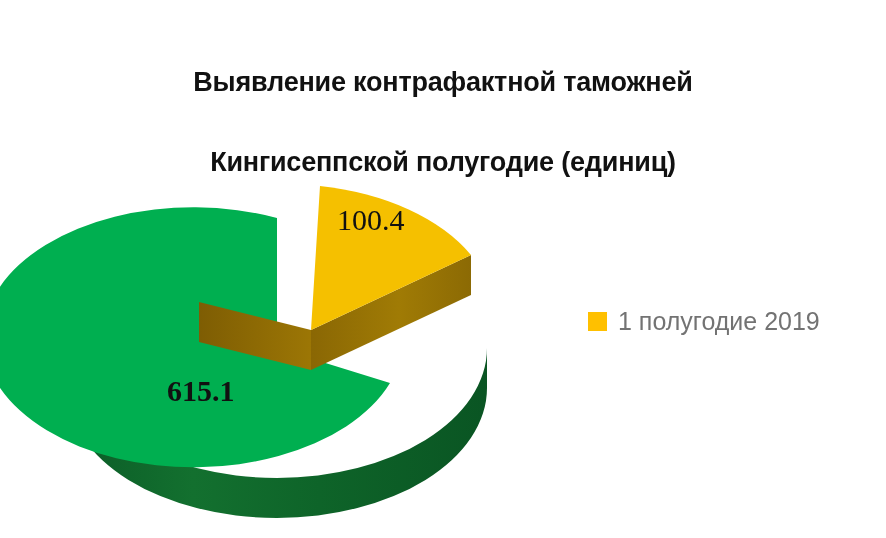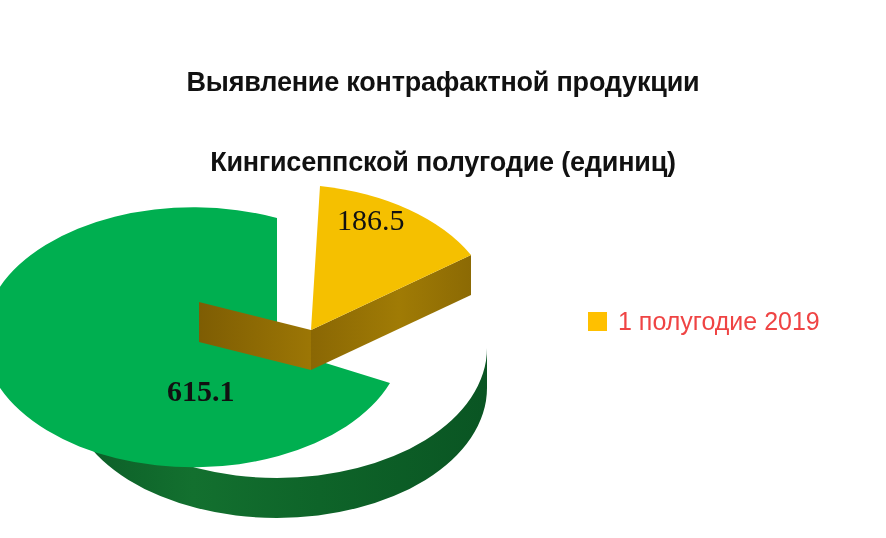--- a/index.html
+++ b/index.html
@@ -100,21 +100,21 @@
     font-family: "Liberation Sans", "DejaVu Sans", sans-serif;
     white-space: nowrap;
   }
 </style>
 </head>
 <body style="background: rgb(255, 255, 255);">
 
 <div id="chart-root" style="background: rgb(255, 255, 255);">
 
   <div class="chart-title" style="color: rgb(17, 17, 17);">
-    <span class="title-line">Выявление контрафактной продукции</span>
+    <span class="title-line">Выявление контрафактной таможней</span>
     <span class="title-line">Кингисеппской полугодие (единиц)</span>
   </div>
 
   <div class="plot-area">
     <svg width="560" height="400" viewBox="0 0 560 400" xmlns="http://www.w3.org/2000/svg">
       <defs>
         <linearGradient id="greenSideGrad" x1="0" y1="0" x2="1" y2="0">
           <stop offset="0%" stop-color="#0B5C27"></stop>
           <stop offset="30%" stop-color="#13702F"></stop>
           <stop offset="60%" stop-color="#0E6429"></stop>
@@ -166,23 +166,23 @@
 
         <path fill="#F5C000" d="M 320 56
                  L 311 200
                  L 471 125
                  A 210 130 0 0 0 320 56
                  Z"></path>
       </g>
     </svg>
   </div>
 
-  <div class="data-label" id="label-2019" style="color: rgb(17, 17, 17);">186.5</div>
+  <div class="data-label" id="label-2019" style="color: rgb(17, 17, 17);">100.4</div>
   <div class="data-label" id="label-2020" style="color: rgb(17, 17, 17);">615.1</div>
 
   <div class="legend">
     <div class="legend-item">
       <span class="legend-swatch" id="swatch-0" style="background: rgb(255, 192, 0);"></span>
-      <span class="legend-label" style="color: #ef4444; text-align: center;">1 полугодие 2019</span>
+      <span class="legend-label" style="color: #737373; text-align: center;">1 полугодие 2019</span>
     </div>
   </div>
 
 </div>
 
 </body></html>

